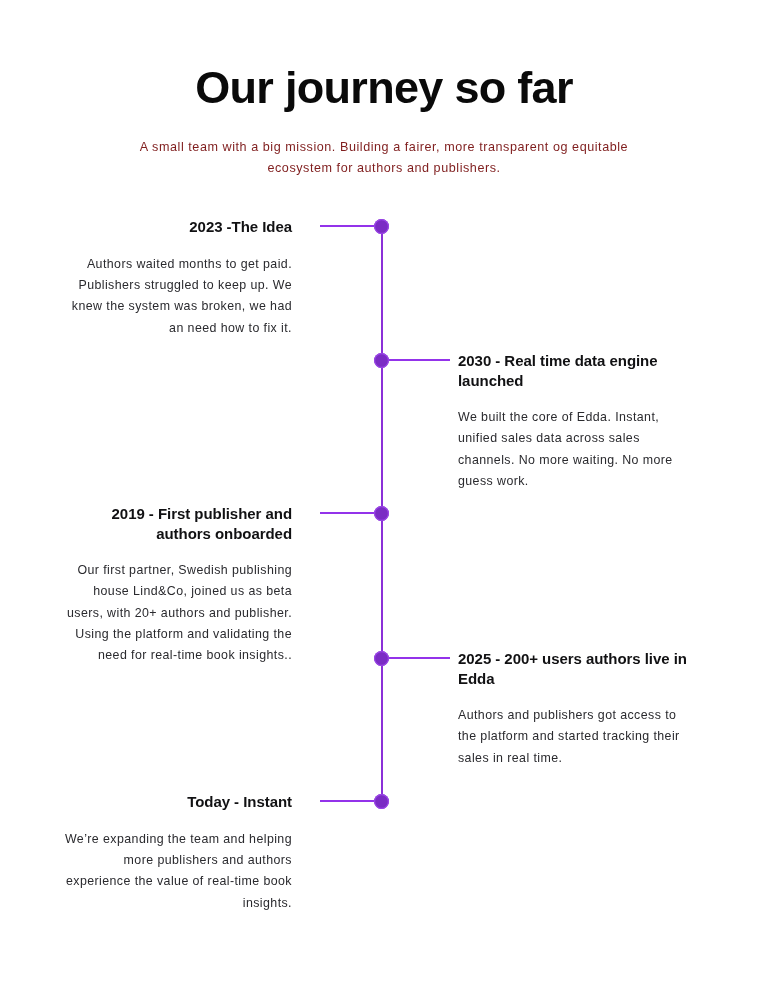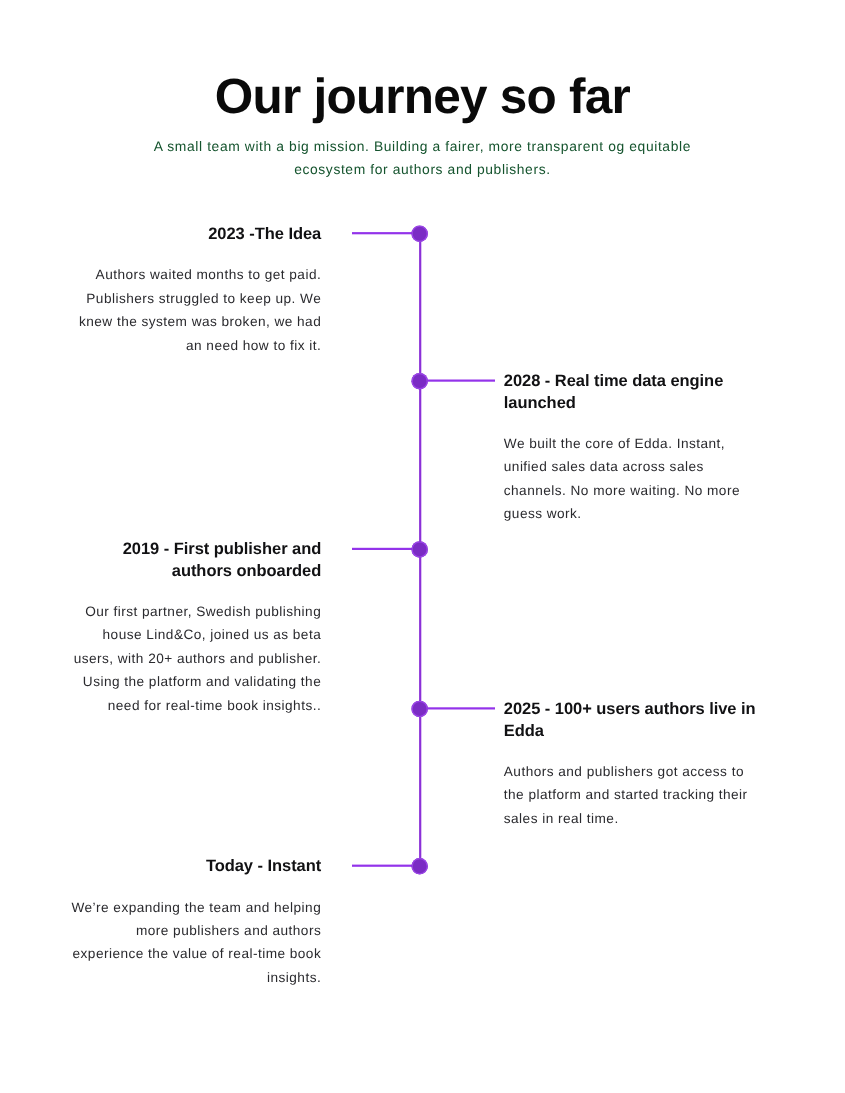--- a/index.html
+++ b/index.html
@@ -11,22 +11,22 @@
   }
   .page { position:relative; width:768px; height:994px; overflow:hidden; }
 
   
   .header { padding-top:64px; text-align:center; }
   .title {
     font-size:45px; font-weight:700; color:#0a0a0a;
     letter-spacing:-0.7px; line-height:1.05;
   }
   .subtitle {
-    margin:12px auto 0; width:520px;
-    font-size:12.6px; font-weight:400; color:#14532d;
+    margin:26px auto 0; width:520px;
+    font-size:12.6px; font-weight:400; color:#7f1d1d;
     line-height:1.62; letter-spacing:0.55px; 
   }
 
   
   .timeline { position:relative; margin-top:34px; height:700px; }
 
   .axis {
     position:absolute; left:381px; top:14px;
     width:2.4px; height:575px;
     background:#8b30d8; border-radius:2px;
@@ -74,33 +74,33 @@
     <div id="timeline-items">
         <div class="node" style="top: 6.5px;"></div>
         <div class="connector" style="top: 12.9px; right: 386px; width: 62px;"></div>
         <div class="entry left" style="top: 5px;">
           <div class="entry-title">2023 -The Idea</div>
           <div class="entry-body">Authors waited months to get paid. Publishers struggled to keep up. We knew the system was broken, we had an need how to fix it.</div>
         </div>
         <div class="node" style="top: 140.5px;"></div>
         <div class="connector" style="top: 146.9px; left: 388px; width: 62px;"></div>
         <div class="entry right" style="top: 139px;">
-          <div class="entry-title">2028 - Real time data engine launched</div>
+          <div class="entry-title">2030 - Real time data engine launched</div>
           <div class="entry-body">We built the core of Edda. Instant, unified sales data across sales channels. No more waiting. No more guess work.</div>
         </div>
         <div class="node" style="top: 293.5px;"></div>
         <div class="connector" style="top: 299.9px; right: 386px; width: 62px;"></div>
         <div class="entry left" style="top: 292px;">
           <div class="entry-title">2019 - First publisher and authors onboarded</div>
           <div class="entry-body">Our first partner, Swedish publishing house Lind&amp;Co, joined us as beta users, with 20+ authors and publisher. Using the platform and validating the need for real-time book insights..</div>
         </div>
         <div class="node" style="top: 438.5px;"></div>
         <div class="connector" style="top: 444.9px; left: 388px; width: 62px;"></div>
         <div class="entry right" style="top: 437px;">
-          <div class="entry-title">2025 - 100+ users authors live in Edda</div>
+          <div class="entry-title">2025 - 200+ users authors live in Edda</div>
           <div class="entry-body">Authors and publishers got access to the platform and started tracking their sales in real time.</div>
         </div>
         <div class="node" style="top: 581.5px;"></div>
         <div class="connector" style="top: 587.9px; right: 386px; width: 62px;"></div>
         <div class="entry left" style="top: 580px;">
           <div class="entry-title">Today - Instant</div>
           <div class="entry-body">We’re expanding the team and helping more publishers and authors experience the value of real-time book insights.</div>
         </div>
       </div>
   </div>

